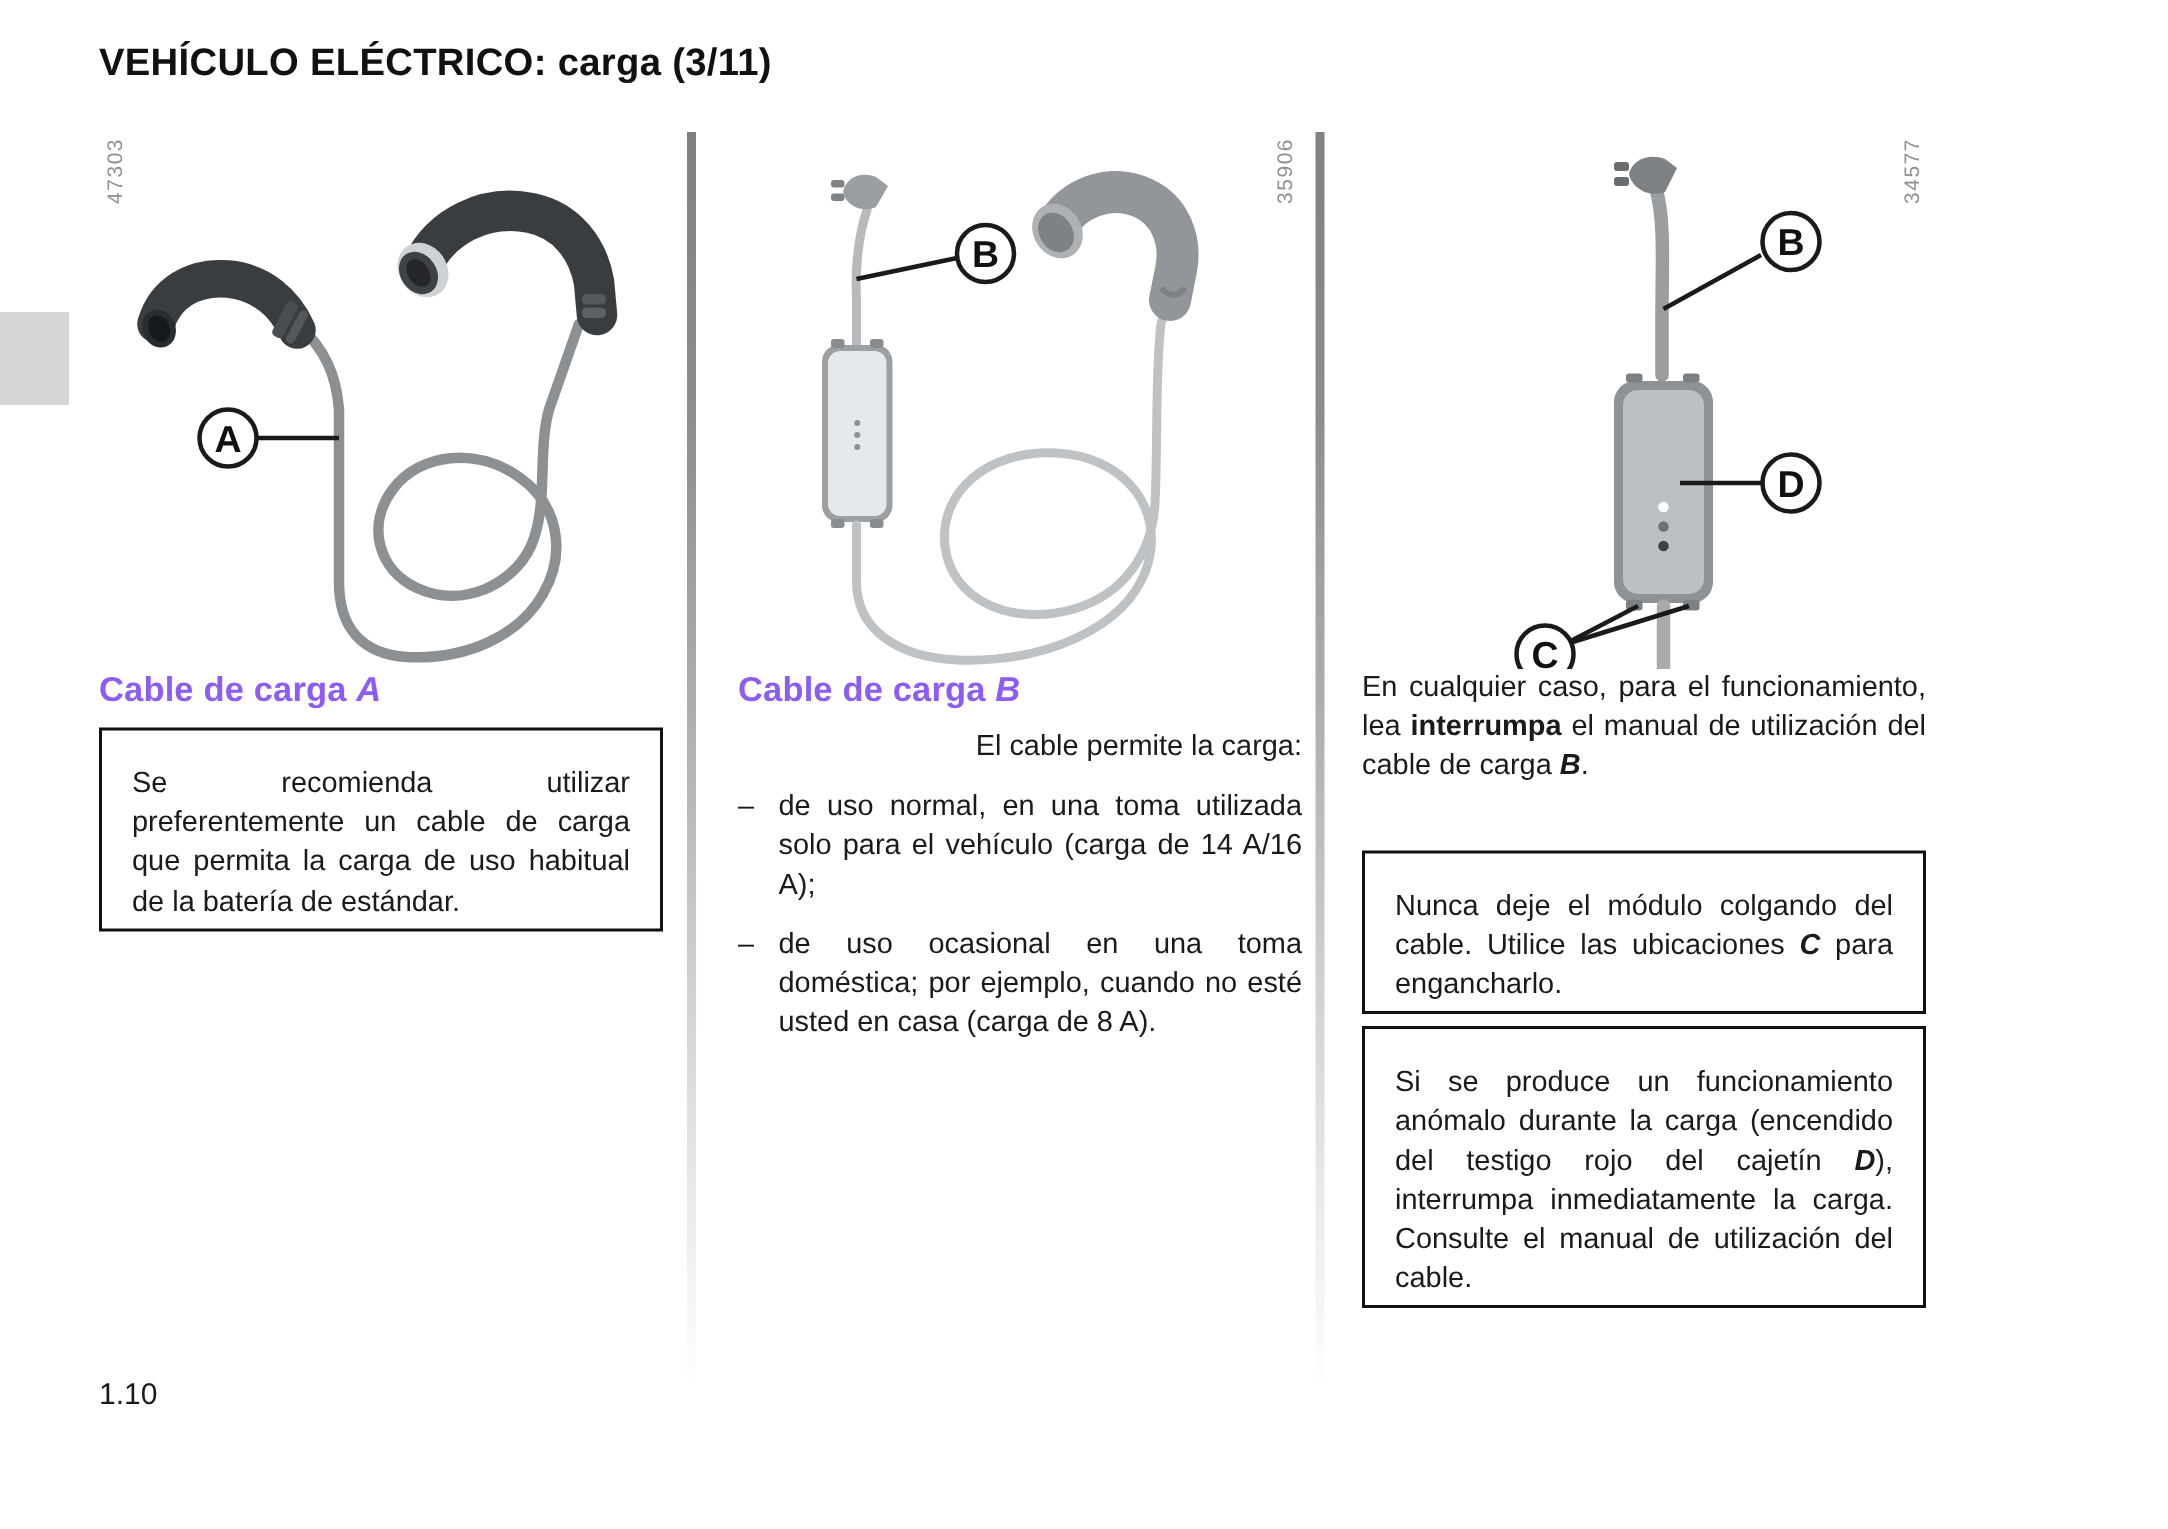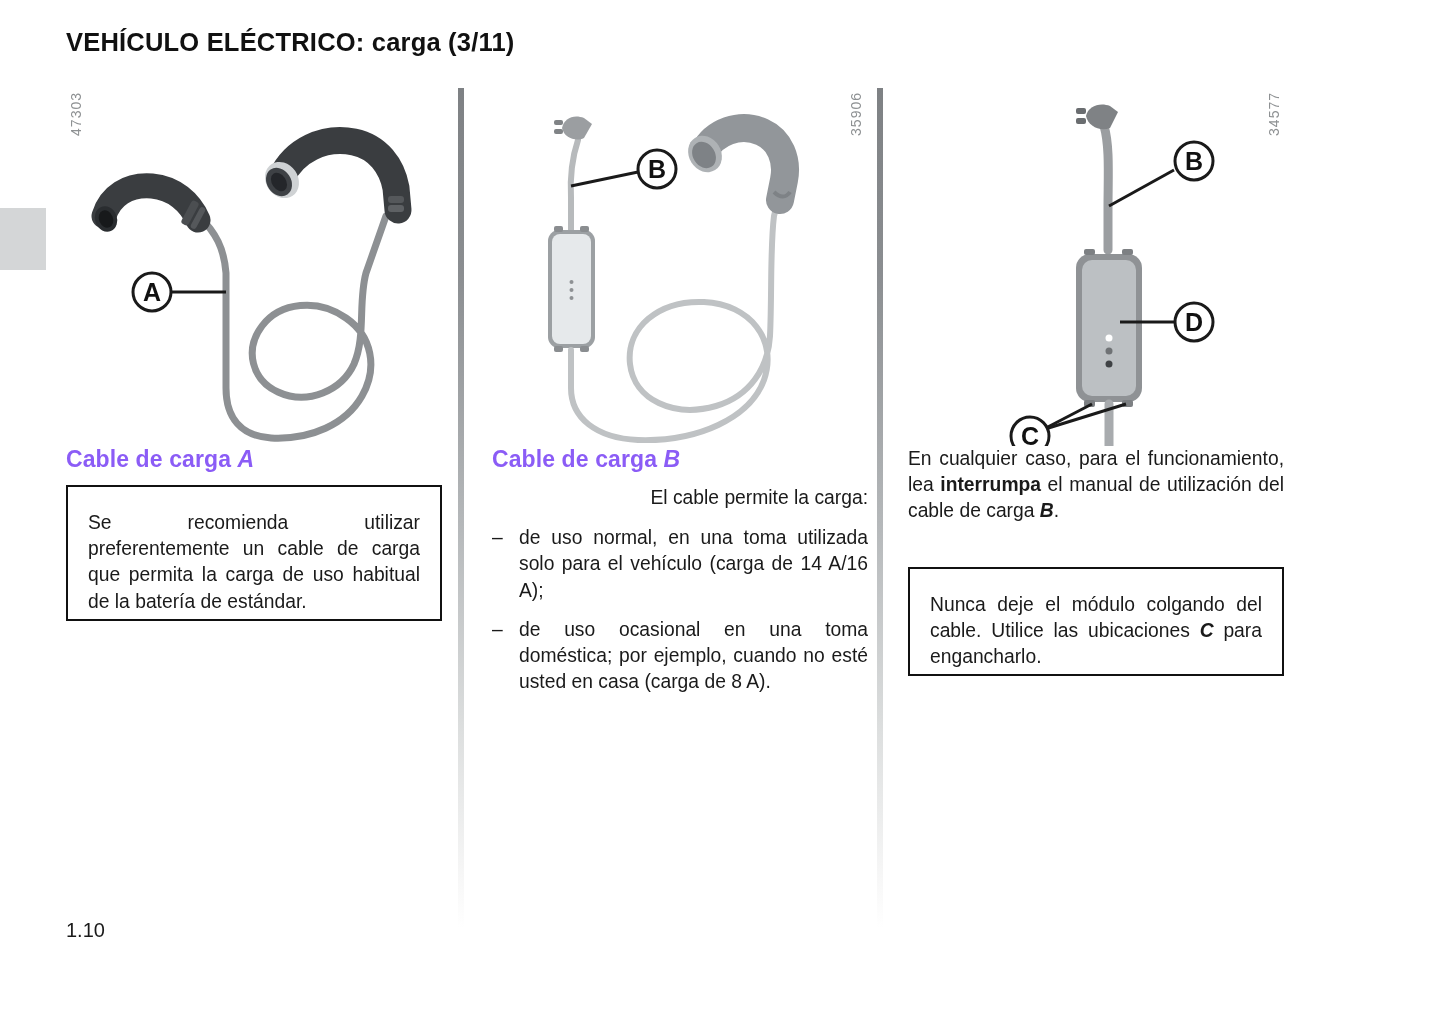--- a/index.html
+++ b/index.html
@@ -331,17 +331,20 @@
         </g>
       </svg>
     </div>
 
     <p class="body-text"><span>En cualquier caso, para el funcionamiento, lea </span><b>interrumpa</b><span> el manual de utilización del cable de carga </span><i>B</i><span>.</span></p>
 
     <div class="note-box" style="margin-top:42px;">
       <p><span>Nunca deje el módulo colgando del cable. Utilice las ubicaciones </span><i>C</i><span> para engancharlo.</span></p>
     </div>
 
+    <div class="note-box">
+      <p><span>Si se produce un funcionamiento anómalo durante la carga (encendido del testigo rojo del cajetín </span><i>D</i><span>), interrumpa inmediatamente la carga. Consulte el manual de utilización del cable.</span></p>
+    </div>
   </div>
 
   <div class="page-number">1.10</div>
 
 </div>
 
 </body></html>

